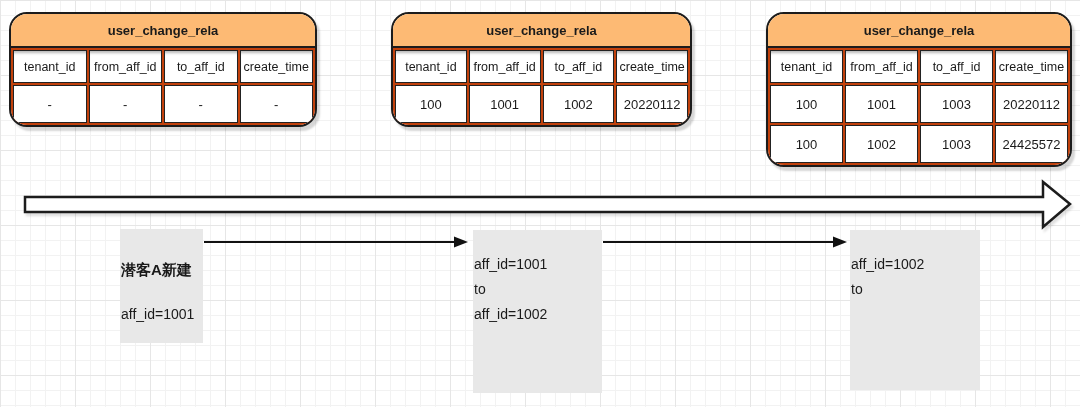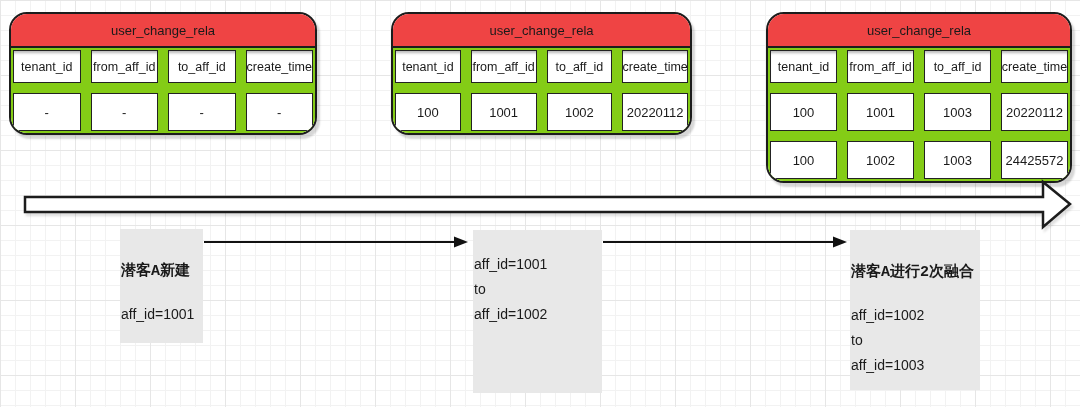--- a/index.html
+++ b/index.html
@@ -23,30 +23,30 @@
     position:absolute;
     background:#fff;
     border:2px solid #1c1c1c;
     border-radius:18px;
     box-shadow:3px 4px 2px rgba(0,0,0,0.16);
     overflow:hidden;
   }
   .tbl-title{
     height:32px;
     display:flex;align-items:center;justify-content:center;
-    font-weight:normal;font-size:13px;
+    font-weight:bold;font-size:13px;
     border-bottom:2px solid #1c1c1c;
-    background:#ef4444;
+    background:#fdba74;
   }
   .tbl-body{
     display:grid;
     grid-template-columns:repeat(4,1fr);
-    gap:10px;
+    gap:2px;
     padding:2px;
-    background:#84cc16;
+    background:#c2410c;
   }
   .cell{
     border:1.5px solid #222;
     display:flex;align-items:center;justify-content:center;
     background:#fff;
     white-space:nowrap;
     overflow:hidden;
   }
   .cell.head{
     height:31px;
@@ -70,21 +70,20 @@
     position:absolute;
     background:#e8e8e8;
   }
   .event1{left:120px;top:229px;width:83px;height:114px;}
   .event2{left:473px;top:230px;width:129px;height:163px;}
   .event3{left:850px;top:230px;width:130px;height:160px;}
   .event-title{
     margin:32px 0 0 1px;
     font-weight:bold;font-size:15px;
     white-space:nowrap;
-    font-family:Liberation Mono, monospace;
   }
   .event-lines{margin-top:22px;}
   .event-line{
     font-size:14px;line-height:25px;
     margin-left:1px;white-space:nowrap;
   }
 
   
   .conn{position:absolute;}
   .conn-label{
@@ -171,21 +170,19 @@
       <div class="event-line">aff_id=1002</div>
     </div>
   </div>
 
   <svg class="conn" style="left:602px;top:233px;" width="246" height="18">
     <line x1="1" y1="9" x2="231" y2="9" stroke="#111" stroke-width="2"></line>
     <polygon points="231,3.5 245,9 231,14.5" fill="#111"></polygon>
   </svg>
 
   <div class="event event3">
-    <div class="event-title">潜客A进行2次融合</div>
     <div class="event-lines">
       <div class="event-line">aff_id=1002</div>
       <div class="event-line">to</div>
-      <div class="event-line">aff_id=1003</div>
     </div>
   </div>
 
 </div>
 
 </body></html>

